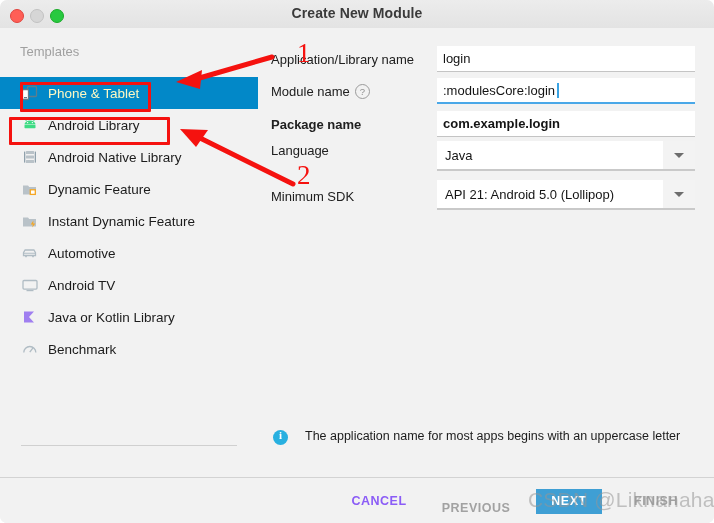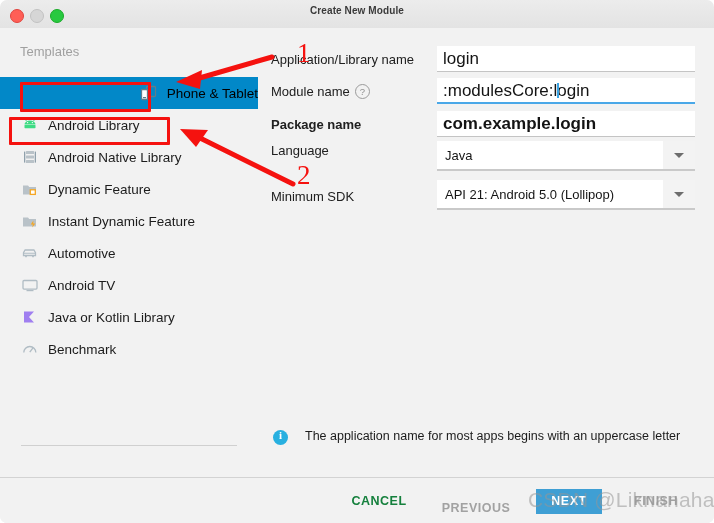--- a/index.html
+++ b/index.html
@@ -29,21 +29,21 @@
     background: linear-gradient(#ececec, #e3e3e3);
     border-bottom: 1px solid #c8c8c8;
     border-top-left-radius: 7px;
     border-top-right-radius: 7px;
   }
   #titlebar .title {
     position: absolute;
     left: 0; right: 0;
     top: 5px;
     text-align: center;
-    font-size: 10px;
+    font-size: 14px;
     font-weight: bold;
     color: #3a3a3a;
     letter-spacing: 0.1px;
   }
   .traffic {
     position: absolute;
     top: 9px;
     width: 12px;
     height: 12px;
     border-radius: 50%;
@@ -89,22 +89,21 @@
     height: 32px;
     display: flex;
     align-items: center;
     padding-left: 21px;
     box-sizing: border-box;
     font-size: 13.5px;
     color: #1c1c1c;
   }
   .tpl-item.selected {
     background: #0288c8;
-    color: #000000;
-    justify-content: flex-end;
+    color: #fef9c3;
   }
   .tpl-item .ic {
     width: 18px;
     height: 16px;
     margin-right: 9px;
     flex: 0 0 18px;
     display: inline-block;
     position: relative;
   }
   .tpl-item .lbl { white-space: nowrap; }
@@ -151,21 +150,21 @@
   .text-input {
     position: absolute;
     left: 178px;
     top: 0;
     width: 258px;
     height: 26px;
     background: #ffffff;
     border: none;
     border-bottom: 1px solid #c4c4c4;
     box-sizing: border-box;
-    font-size: 17px;
+    font-size: 13px;
     color: #141414;
     padding: 0 6px;
     line-height: 26px;
     font-family: "Liberation Sans", sans-serif;
   }
   .text-input.focused {
     border-bottom: 2px solid #4aa8e8;
   }
   .caret {
     position: absolute;
@@ -256,21 +255,21 @@
   .fbtn {
     position: absolute;
     top: 11px;
     height: 24px;
     line-height: 24px;
     font-size: 12.5px;
     font-weight: bold;
     letter-spacing: 0.5px;
     text-align: center;
   }
-  .fbtn.cancel   { left: 347px; width: 64px; color: #15803d; }
+  .fbtn.cancel   { left: 347px; width: 64px; color: #8b5cf6; }
   .fbtn.previous { left: 440px; width: 72px; color: #a2a2a2; margin-top: 7px; }
   .fbtn.next     { left: 536px; width: 66px; color: #ffffff; background: #3f9fd4; line-height: 25px; height: 25px; top: 11px; }
   .fbtn.finish   { left: 625px; width: 62px; color: #a2a2a2; }
 
   
   #watermark {
     position: absolute;
     left: 528px;
     top: 488px;
     font-size: 21px;

